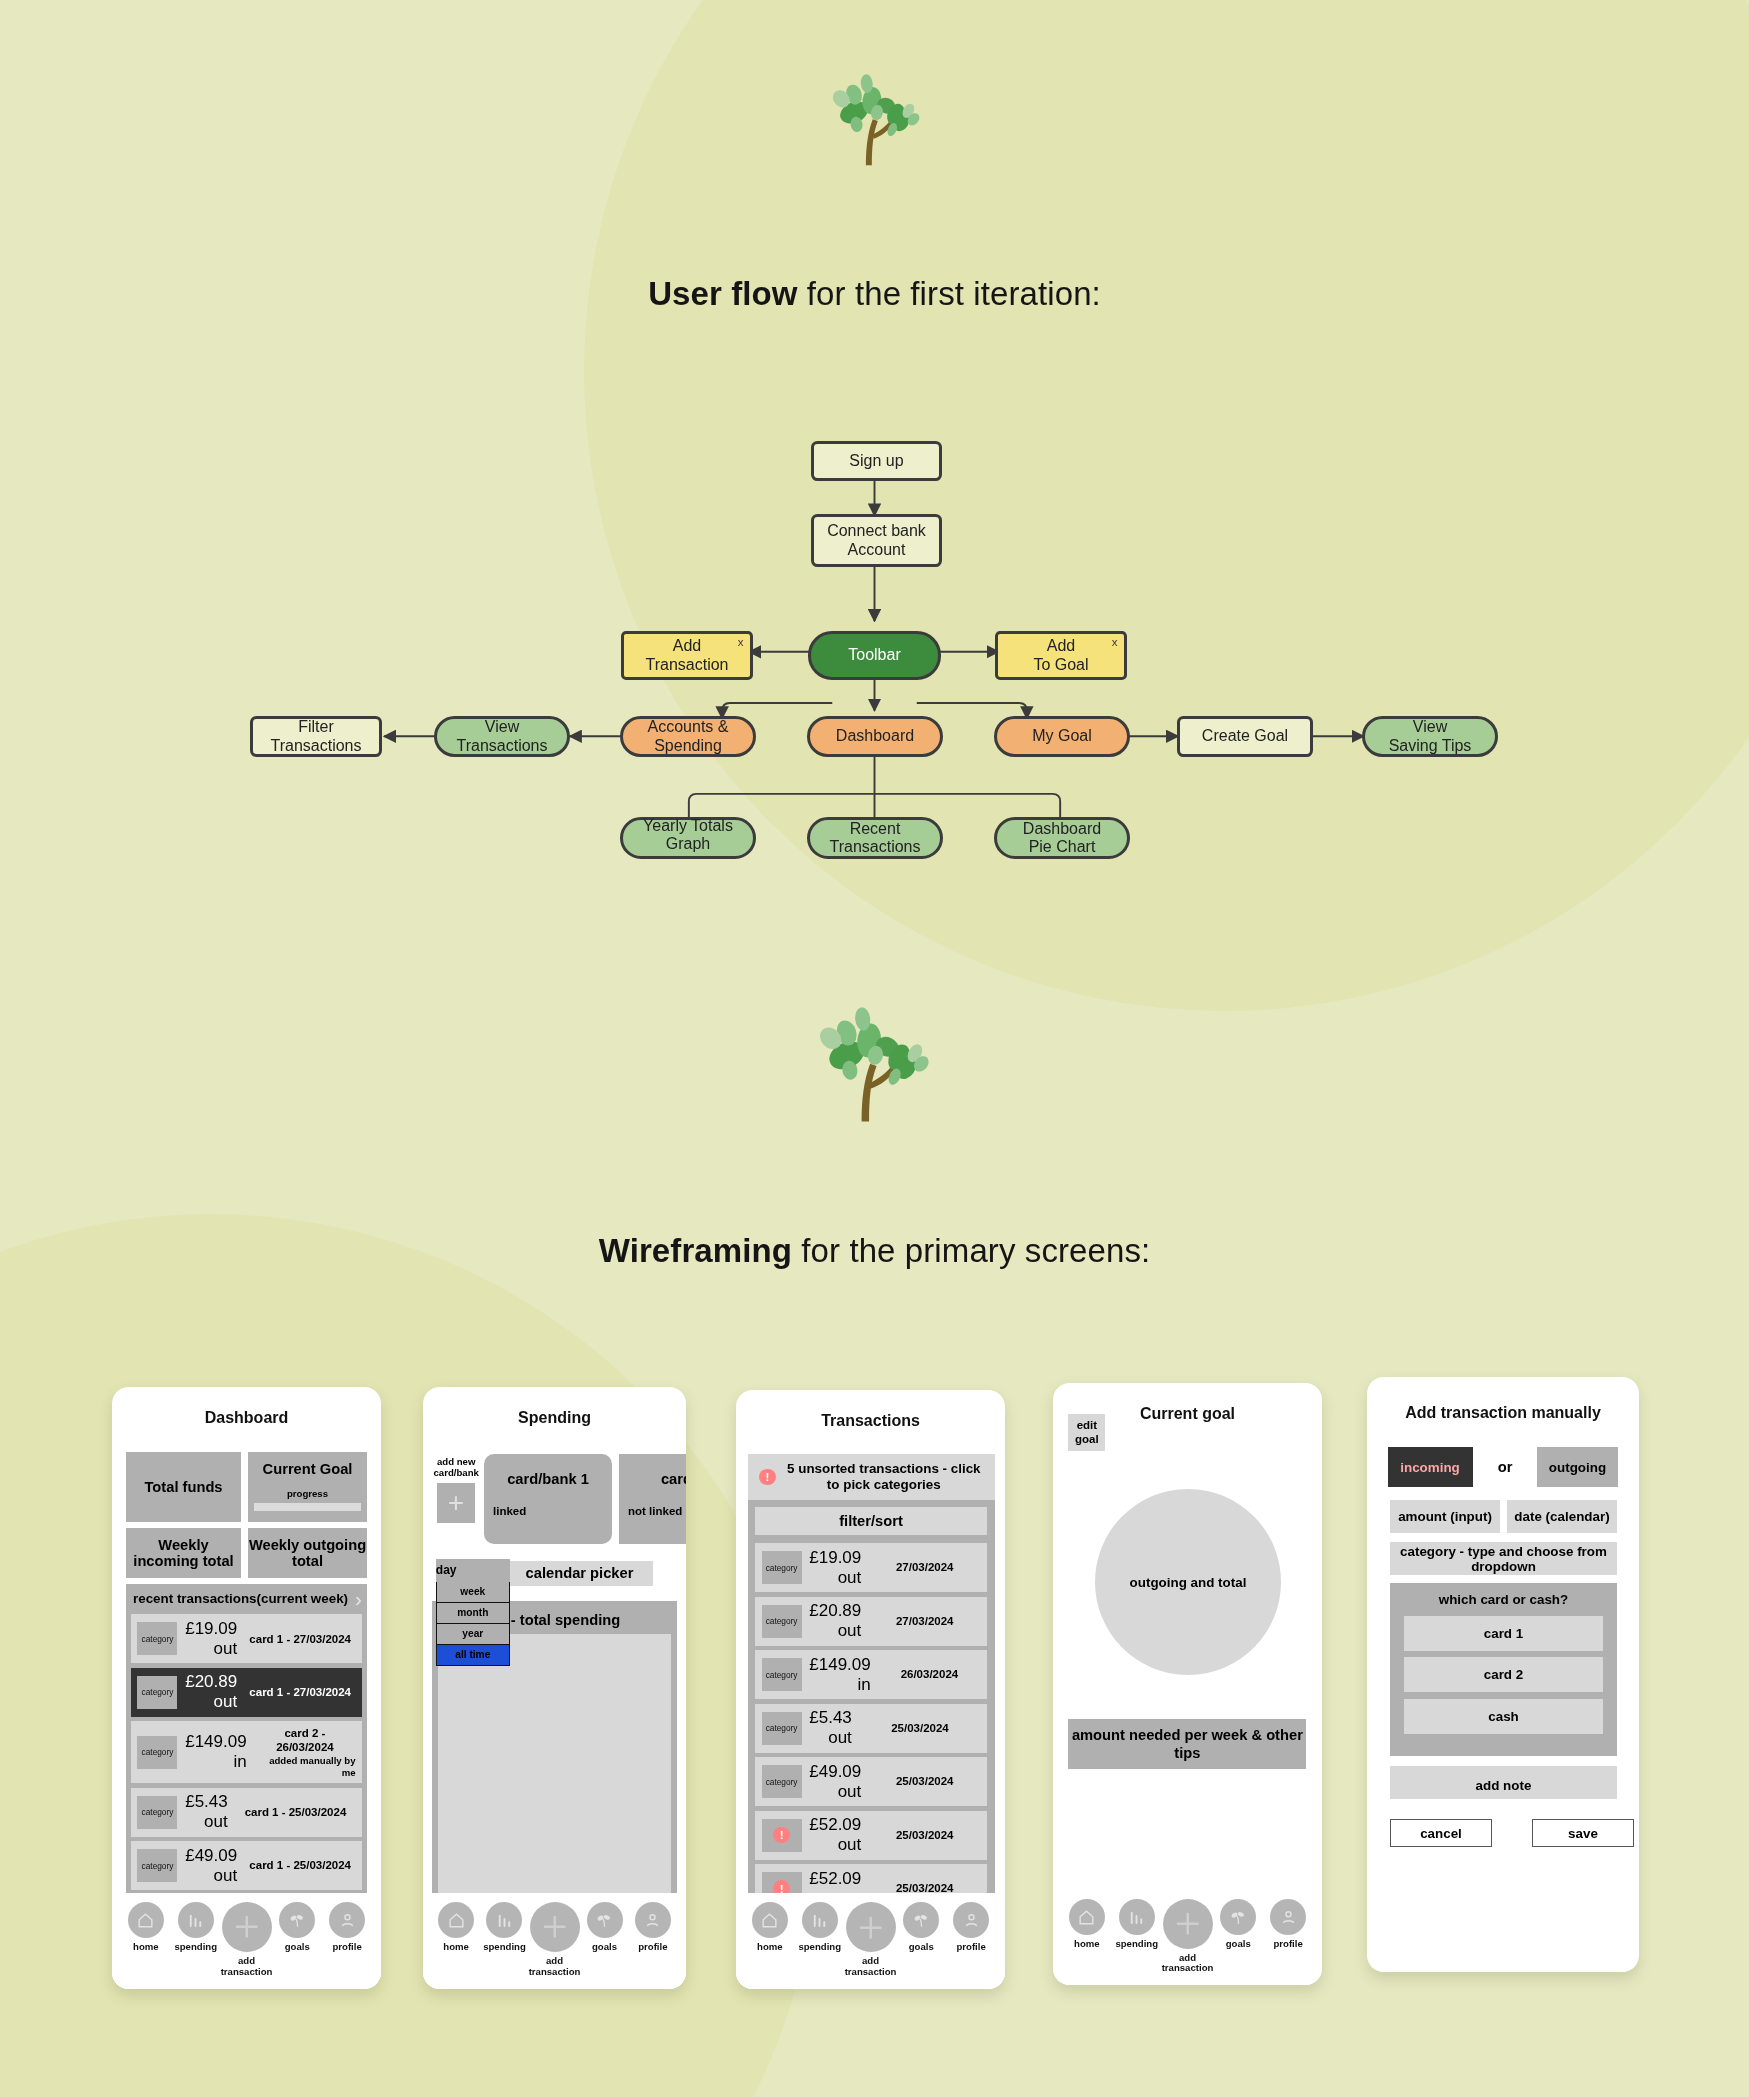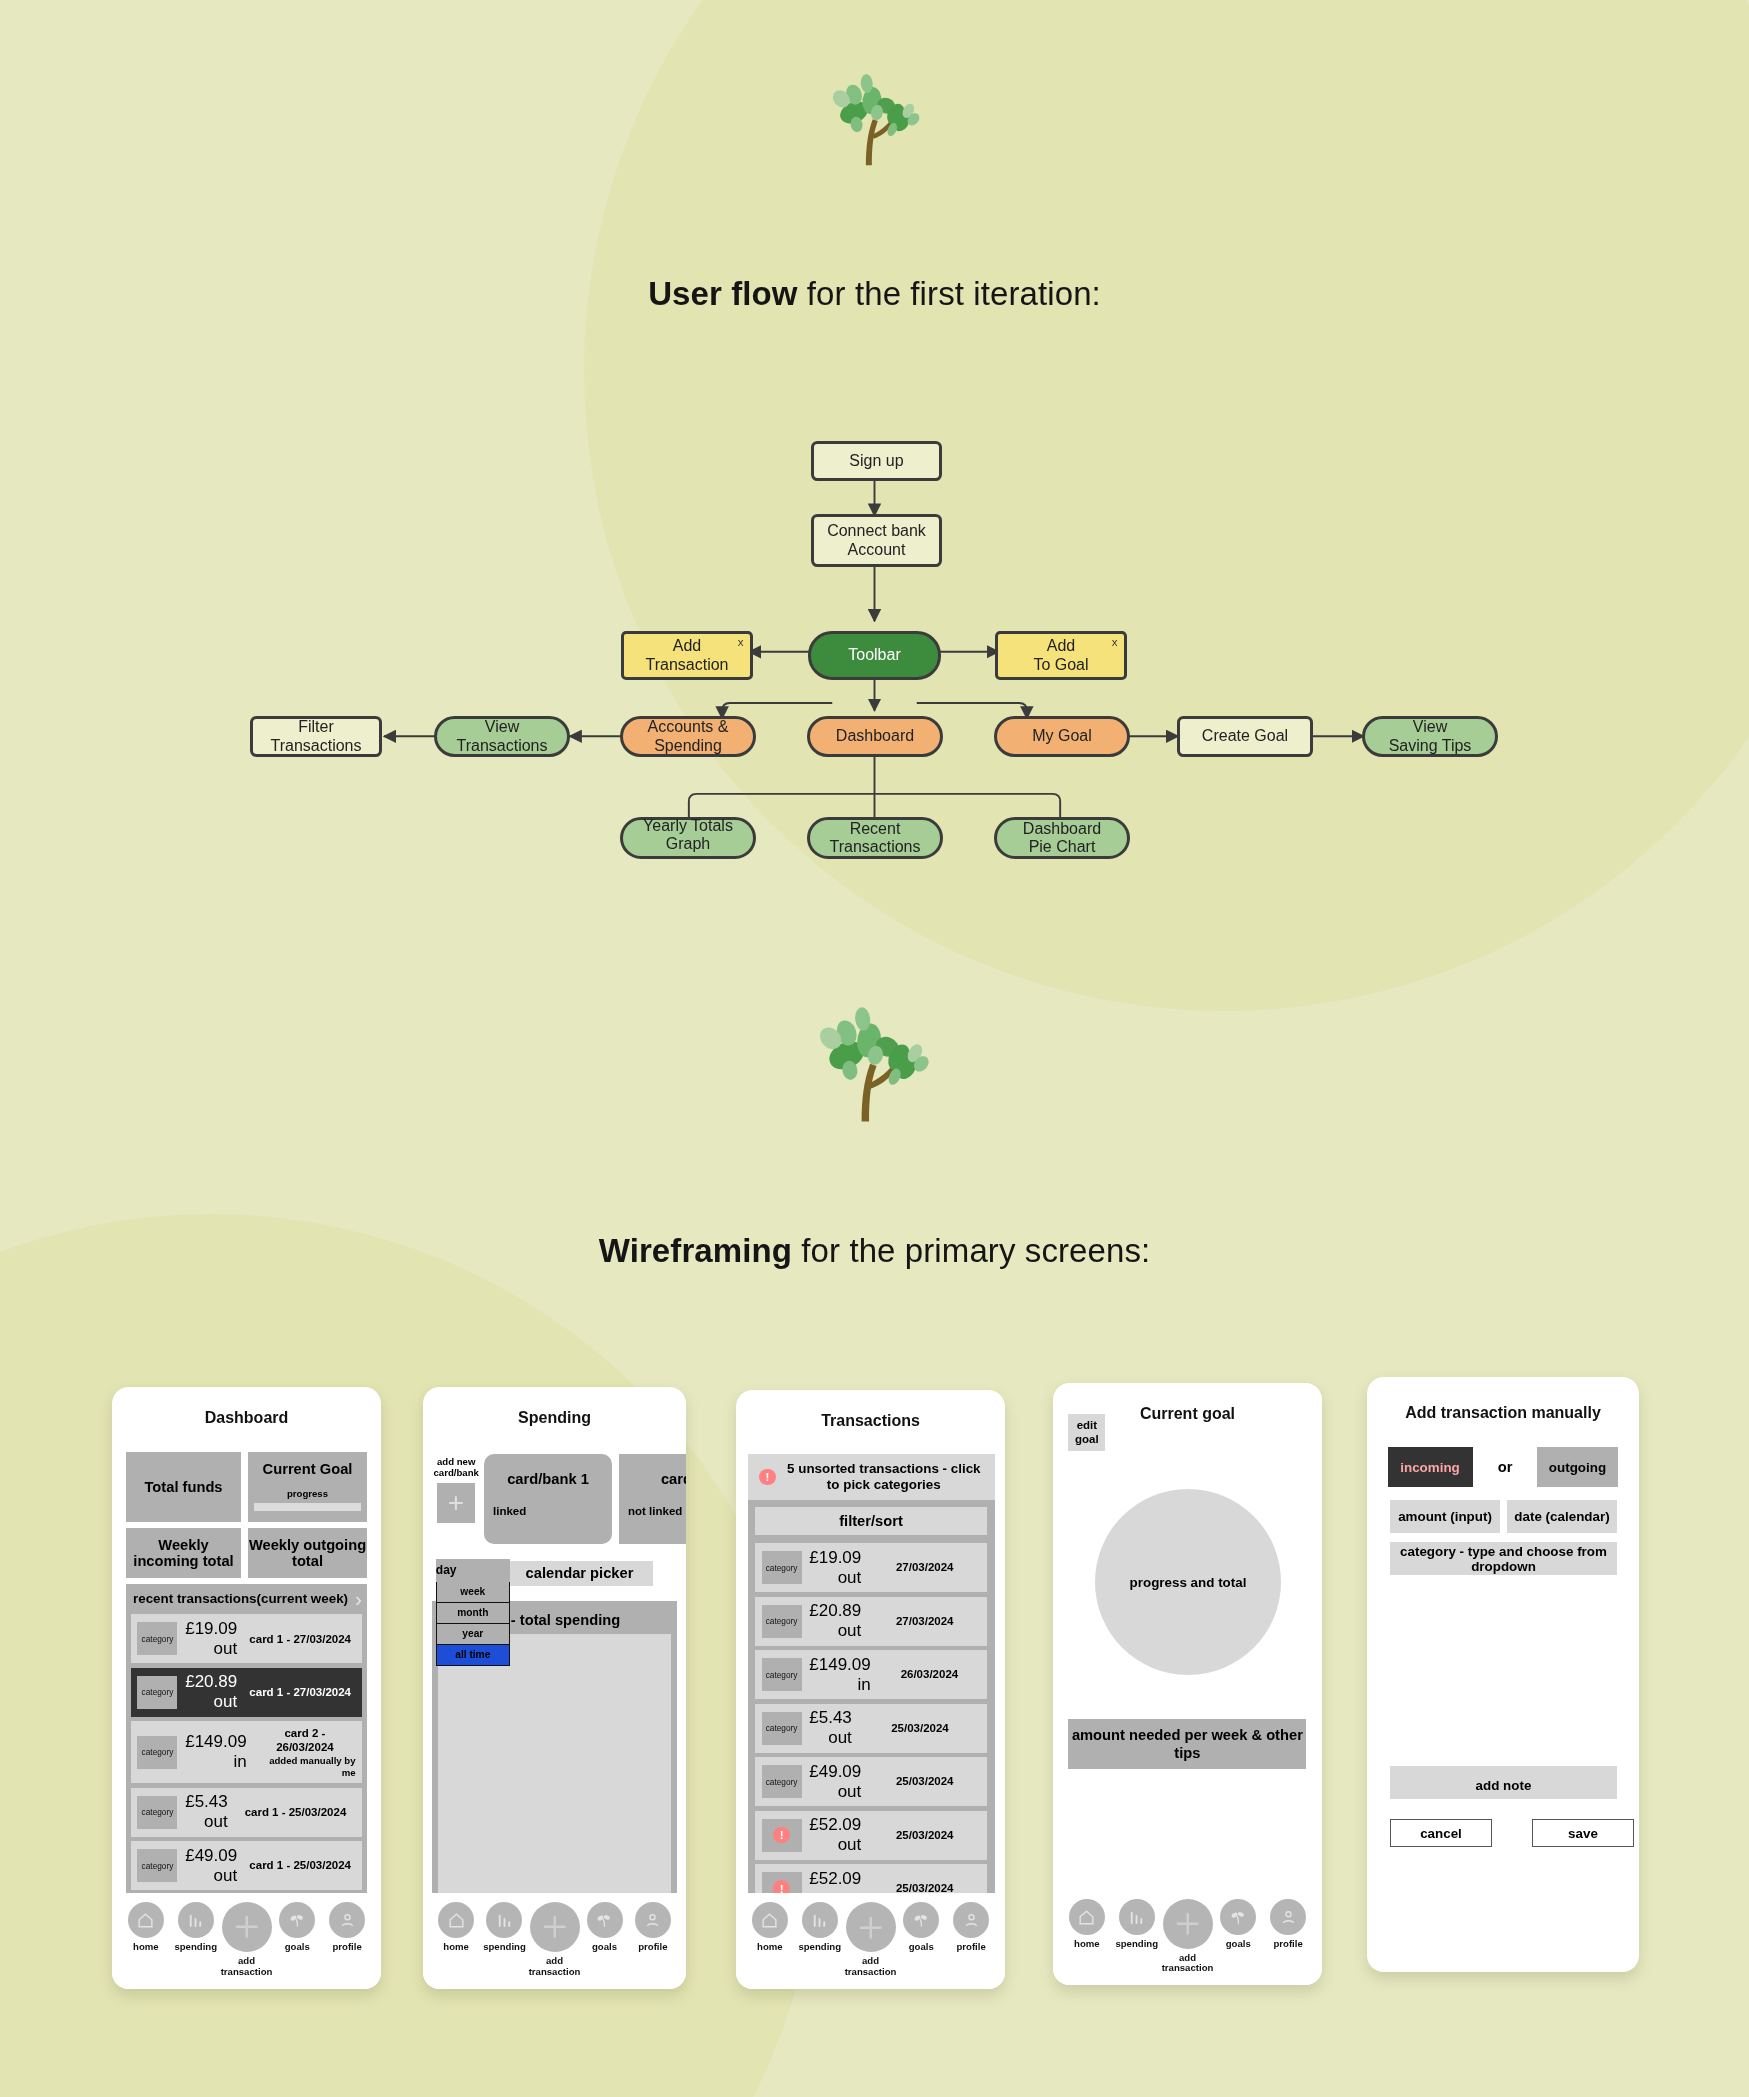--- a/index.html
+++ b/index.html
@@ -554,21 +554,21 @@
     </div>
 
     <div class="phone" style="left:1053px; top:6.4px; width:269px; height:602px;">
       <div class="ph-title">Current goal</div>
 
       <div style="position:absolute; left:15.4px; top:31px; width:37px; height:37px; white-space:pre-line; line-height:1.2;" class="lbox ctr fs14 b">
         <span>edit goal</span>
       </div>
 
       <div style="position:absolute; left:42px; top:106px; width:186px; height:186px; border-radius:50%; background:#d8d8d8;" class="ctr fs16 b">
-        <span>progress and total</span>
+        <span>outgoing and total</span>
       </div>
 
       <div style="position:absolute; left:15.4px; top:336px; width:238px; height:50px; line-height:1.25;" class="gbox ctr fs18 b">
         <span>amount needed per week &amp; other tips</span>
       </div>
 
       <div class="navbar">
           <div class="navitem">
             <div class="navcircle">
               <svg width="19" height="19" viewBox="0 0 24 24" fill="none" stroke="#e3e3e3" stroke-width="1.8">
@@ -633,20 +633,28 @@
         <span>amount (input)</span>
       </div>
       <div style="position:absolute; left:140px; top:123px; width:110px; height:33px;" class="lbox ctr fs16 b">
         <span>date (calendar)</span>
       </div>
 
       <div style="position:absolute; left:23px; top:165px; width:227px; height:33px;" class="lbox ctr fs16 b">
         <span>category - type and choose from dropdown</span>
       </div>
 
+      <div style="position:absolute; left:23px; top:206px; width:227px; height:173px; padding:9px 14px;" class="gbox">
+        <div class="ctr fs16 b">which card or cash?</div>
+        <div style="margin-top:9px;" id="card-options">
+            <div class="lbox ctr fs16 b" style="height: 35px; margin-bottom: 6.4px;">card 1</div>
+            <div class="lbox ctr fs16 b" style="height: 35px; margin-bottom: 6.4px;">card 2</div>
+            <div class="lbox ctr fs16 b" style="height: 35px; margin-bottom: 6.4px;">cash</div>
+          </div>
+      </div>
 
       <div style="position:absolute; left:23px; top:389px; width:227px; height:33px; padding-top:5.1px;" class="lbox ctr fs16 b">
         <span>add note</span>
       </div>
 
       <div style="position:absolute; left:23px; top:442px; width:102px; height:28px; border:1.9px solid #555; background:#fff;" class="ctr fs16 b">
         <span>cancel</span>
       </div>
       <div style="position:absolute; left:165px; top:442px; width:102px; height:28px; border:1.9px solid #555; background:#fff;" class="ctr fs16 b">
         <span>save</span>

